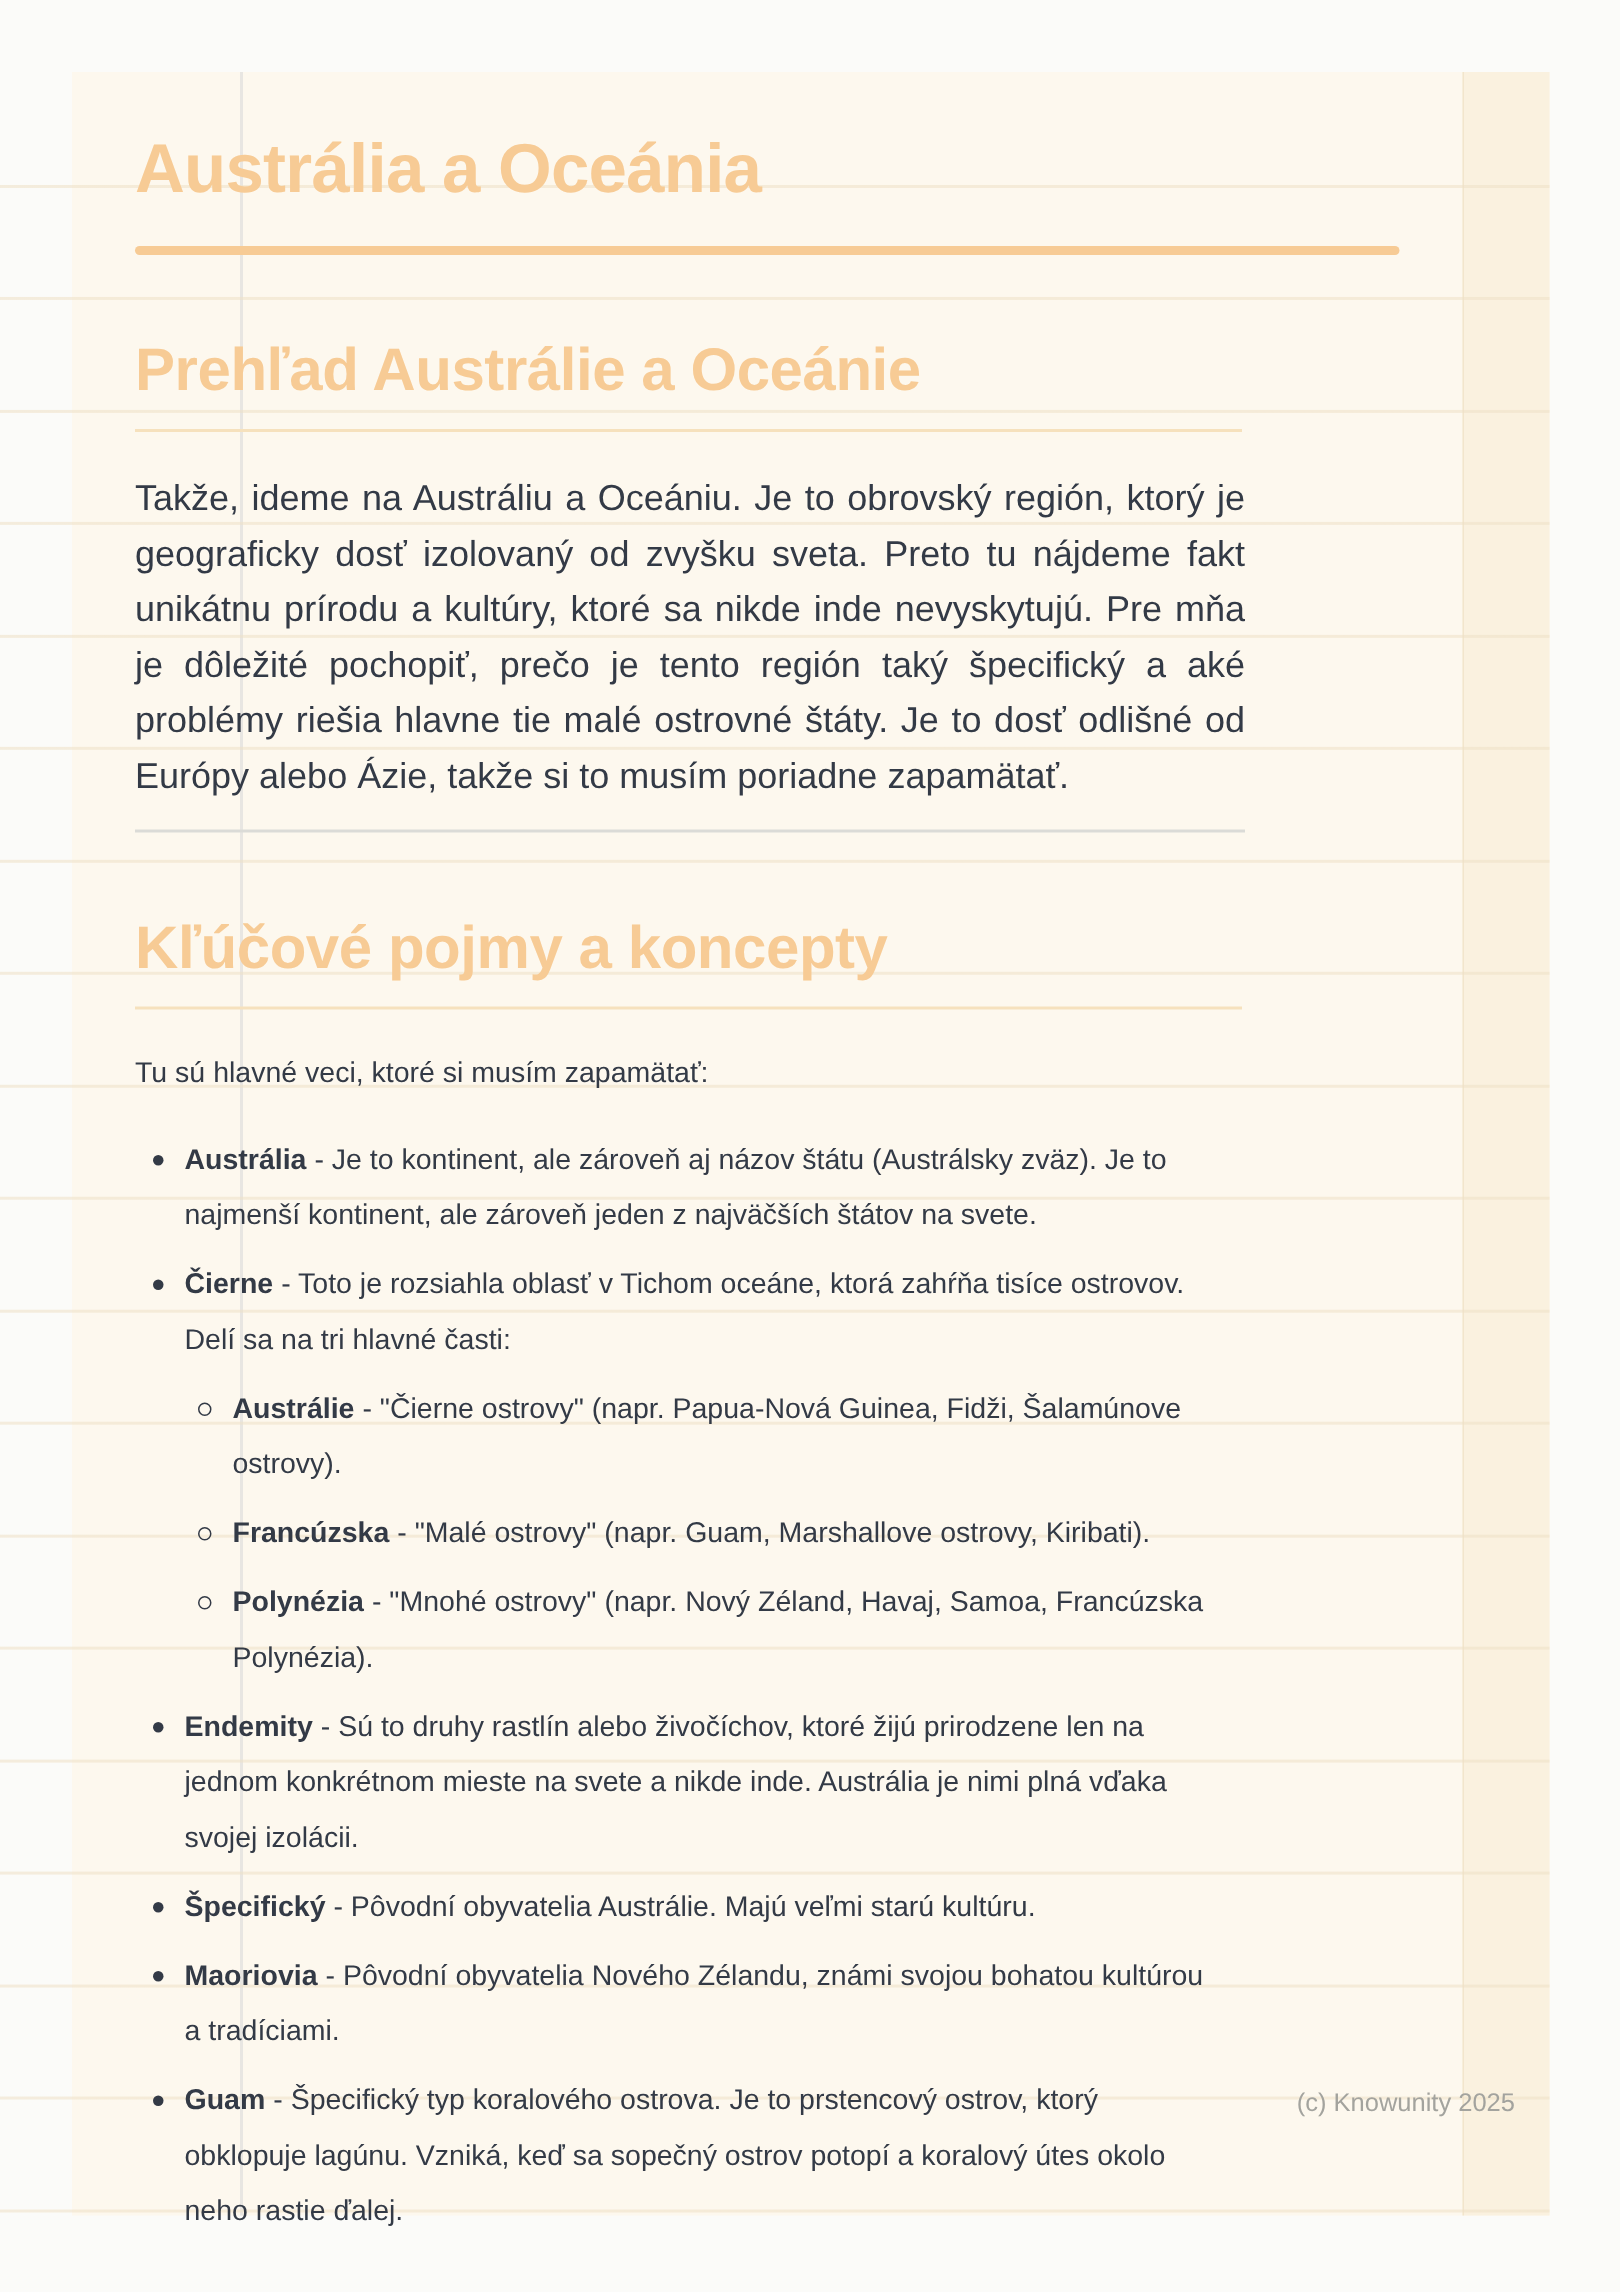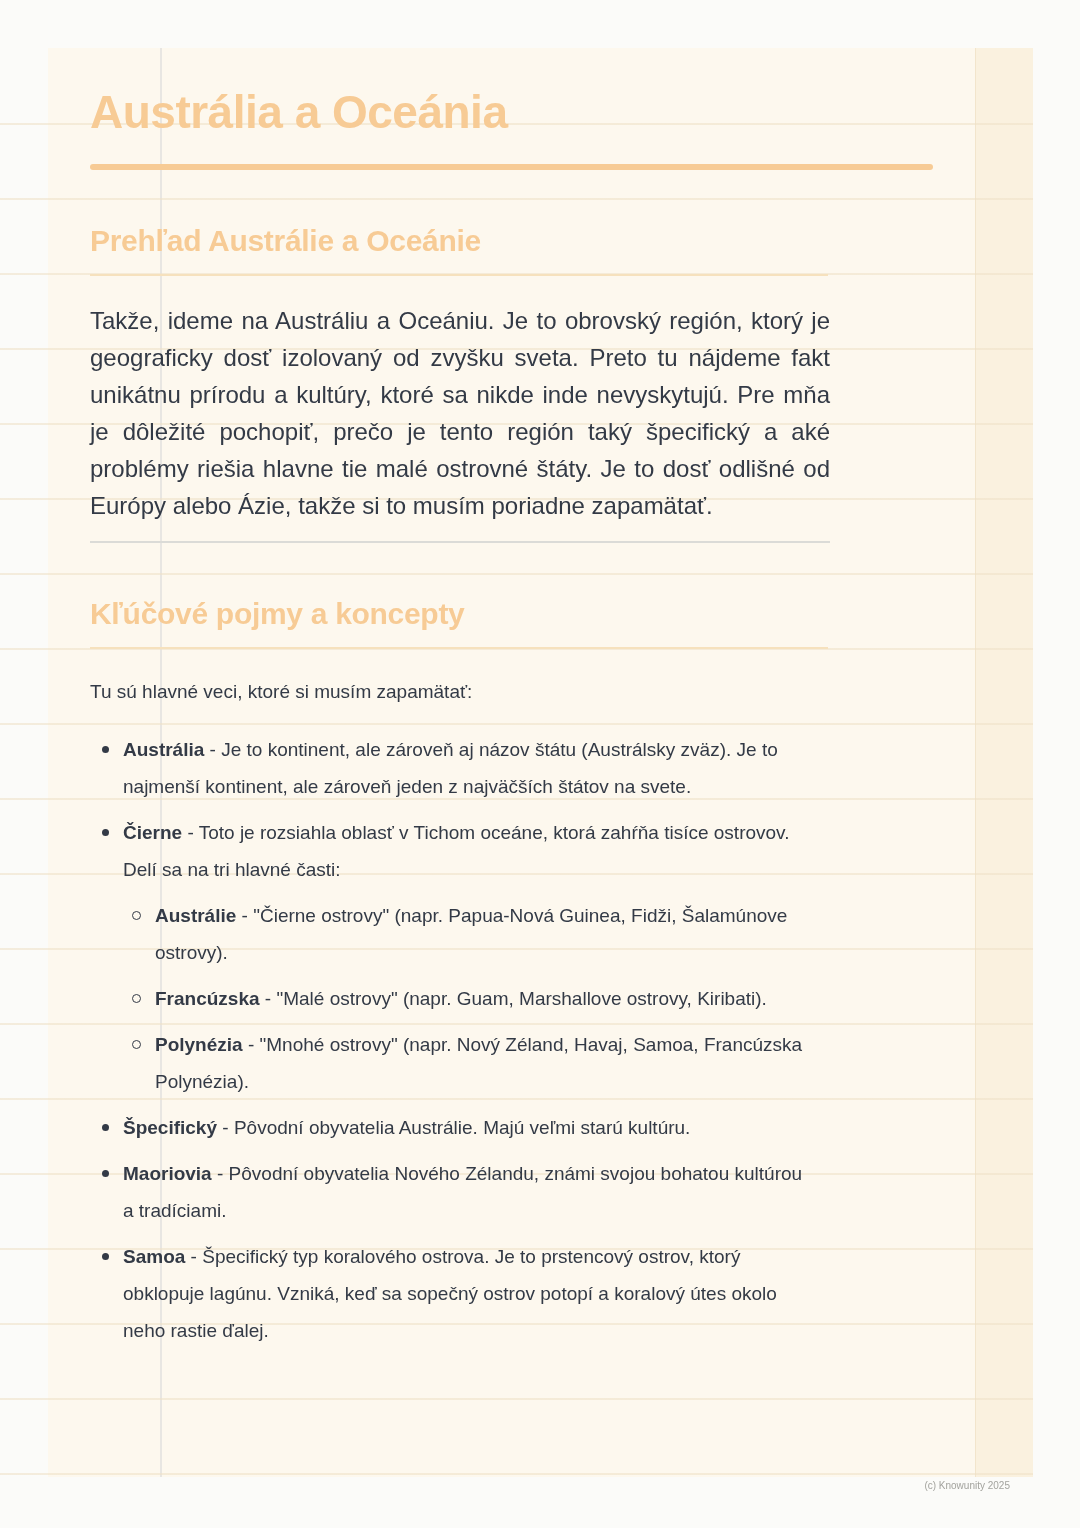--- a/index.html
+++ b/index.html
@@ -57,21 +57,21 @@
     margin-top:50px;
     font-size:46px;line-height:1.15;font-weight:800;letter-spacing:-.5px;
     color:var(--accent);
   }
   .title-underline{
     margin-top:25px;height:6px;width:843px;border:none;
     background:var(--accent);border-radius:3px;
   }
   .section-heading{
     margin-top:53px;
-    font-size:30px;line-height:1.2;font-weight:800;letter-spacing:-.3px;
+    font-size:40px;line-height:1.2;font-weight:800;letter-spacing:-.3px;
     color:var(--accent);
   }
   .heading-rule{
     margin-top:15px;height:2px;width:738px;border:none;
     background:var(--accent-rule);
   }
   .body-paragraph{
     margin-top:26px;width:740px;
     font-size:24px;line-height:37px;
     text-align:justify;
@@ -102,22 +102,22 @@
   ul.sub-list>li{
     position:relative;padding-left:32px;margin-top:9px;margin-bottom:9px;
   }
   ul.sub-list>li::before{
     content:"";position:absolute;left:9px;top:14px;
     width:7px;height:7px;border-radius:50%;
     border:1.5px solid var(--text);background:transparent;
   }
   .term{font-weight:700;text-align:right;}
   .footer-credit{
-    position:absolute;top:1480px;right:70px;
-    font-size:10px;color:var(--footer-text);
+    position:absolute;top:1392px;right:70px;
+    font-size:17px;color:var(--footer-text);
   }
 </style>
 </head>
 <body>
 
 <div class="sheet">
   <div class="sheet-band"></div>
 </div>
 <div class="margin-line"></div>
 <div class="ruled-lines"></div>
@@ -145,25 +145,26 @@
       <li><span class="term">Austrália</span><span> - </span><span>Je to kontinent, ale zároveň aj názov štátu (Austrálsky zväz). Je to najmenší kontinent, ale zároveň jeden z najväčších štátov na svete.</span></li>
 
       <li><span class="term">Čierne</span><span> - </span><span>Toto je rozsiahla oblasť v Tichom oceáne, ktorá zahŕňa tisíce ostrovov. Delí sa na tri hlavné časti:</span>
         <ul class="sub-list">
           <li><span class="term">Austrálie</span><span> - </span><span>"Čierne ostrovy" (napr. Papua-Nová Guinea, Fidži, Šalamúnove ostrovy).</span></li>
           <li><span class="term">Francúzska</span><span> - </span><span>"Malé ostrovy" (napr. Guam, Marshallove ostrovy, Kiribati).</span></li>
           <li><span class="term">Polynézia</span><span> - </span><span>"Mnohé ostrovy" (napr. Nový Zéland, Havaj, Samoa, Francúzska Polynézia).</span></li>
         </ul>
       </li>
 
+      <li><span class="term">Endemity</span><span> - </span><span>Sú to druhy rastlín alebo živočíchov, ktoré žijú prirodzene len na jednom konkrétnom mieste na svete a nikde inde. Austrália je nimi plná vďaka svojej izolácii.</span></li>
 
       <li><span class="term">Špecifický</span><span> - </span><span>Pôvodní obyvatelia Austrálie. Majú veľmi starú kultúru.</span></li>
 
       <li><span class="term">Maoriovia</span><span> - </span><span>Pôvodní obyvatelia Nového Zélandu, známi svojou bohatou kultúrou a tradíciami.</span></li>
 
-      <li><span class="term">Samoa</span><span> - </span><span>Špecifický typ koralového ostrova. Je to prstencový ostrov, ktorý obklopuje lagúnu. Vzniká, keď sa sopečný ostrov potopí a koralový útes okolo neho rastie ďalej.</span></li>
+      <li><span class="term">Guam</span><span> - </span><span>Špecifický typ koralového ostrova. Je to prstencový ostrov, ktorý obklopuje lagúnu. Vzniká, keď sa sopečný ostrov potopí a koralový útes okolo neho rastie ďalej.</span></li>
 
     </ul>
   </section>
 
 </div>
 
 <div class="footer-credit">(c) Knowunity 2025</div>
 
 </body></html>

